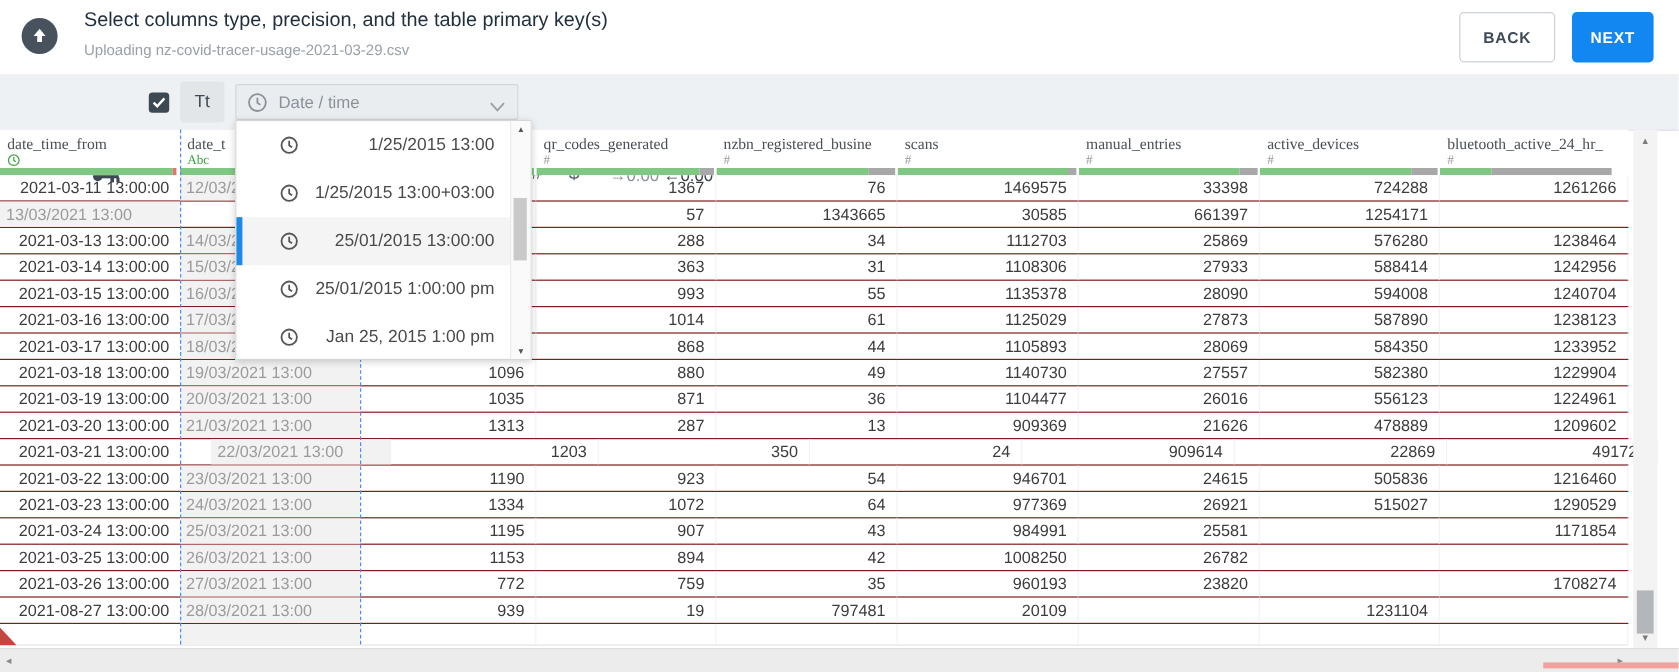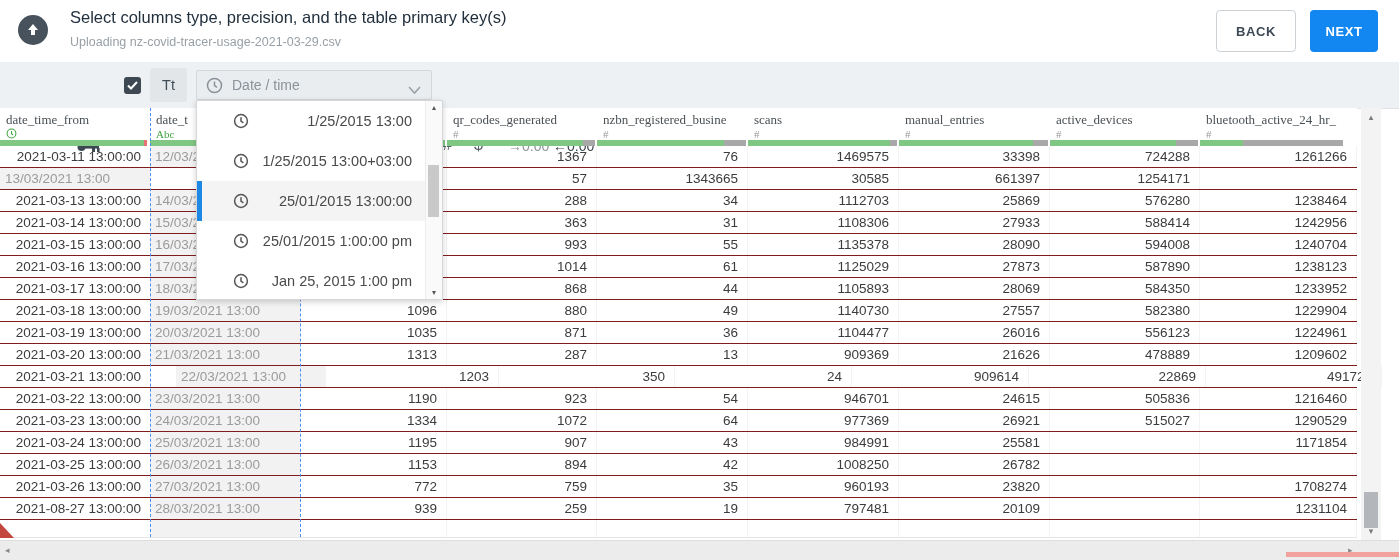--- a/index.html
+++ b/index.html
@@ -383,21 +383,20 @@
         <div class="td right">35</div>
         <div class="td right">960193</div>
         <div class="td right">23820</div>
         <div class="td right"></div>
         <div class="td right">1708274</div>
       </div>
       <div class="tr" style="grid-template-columns: 150px 150px 147px 150px 151px 151px 151px 150px 157px;">
         <div class="td right nobord">2021-08-27 13:00:00</div>
         <div class="td colsel nobord">28/03/2021 13:00</div>
         <div class="td right">939</div>
-        <div class="td right">259</div>
         <div class="td right">19</div>
         <div class="td right">797481</div>
         <div class="td right">20109</div>
         <div class="td right"></div>
         <div class="td right">1231104</div>
       </div>
     </div>
   <div class="strip" id="strip" style="grid-template-columns: 150px 150px 147px 150px 151px 151px 151px 150px 157px;">
       <div class="td nobord"></div>
       <div class="td colsel nobord"></div>

